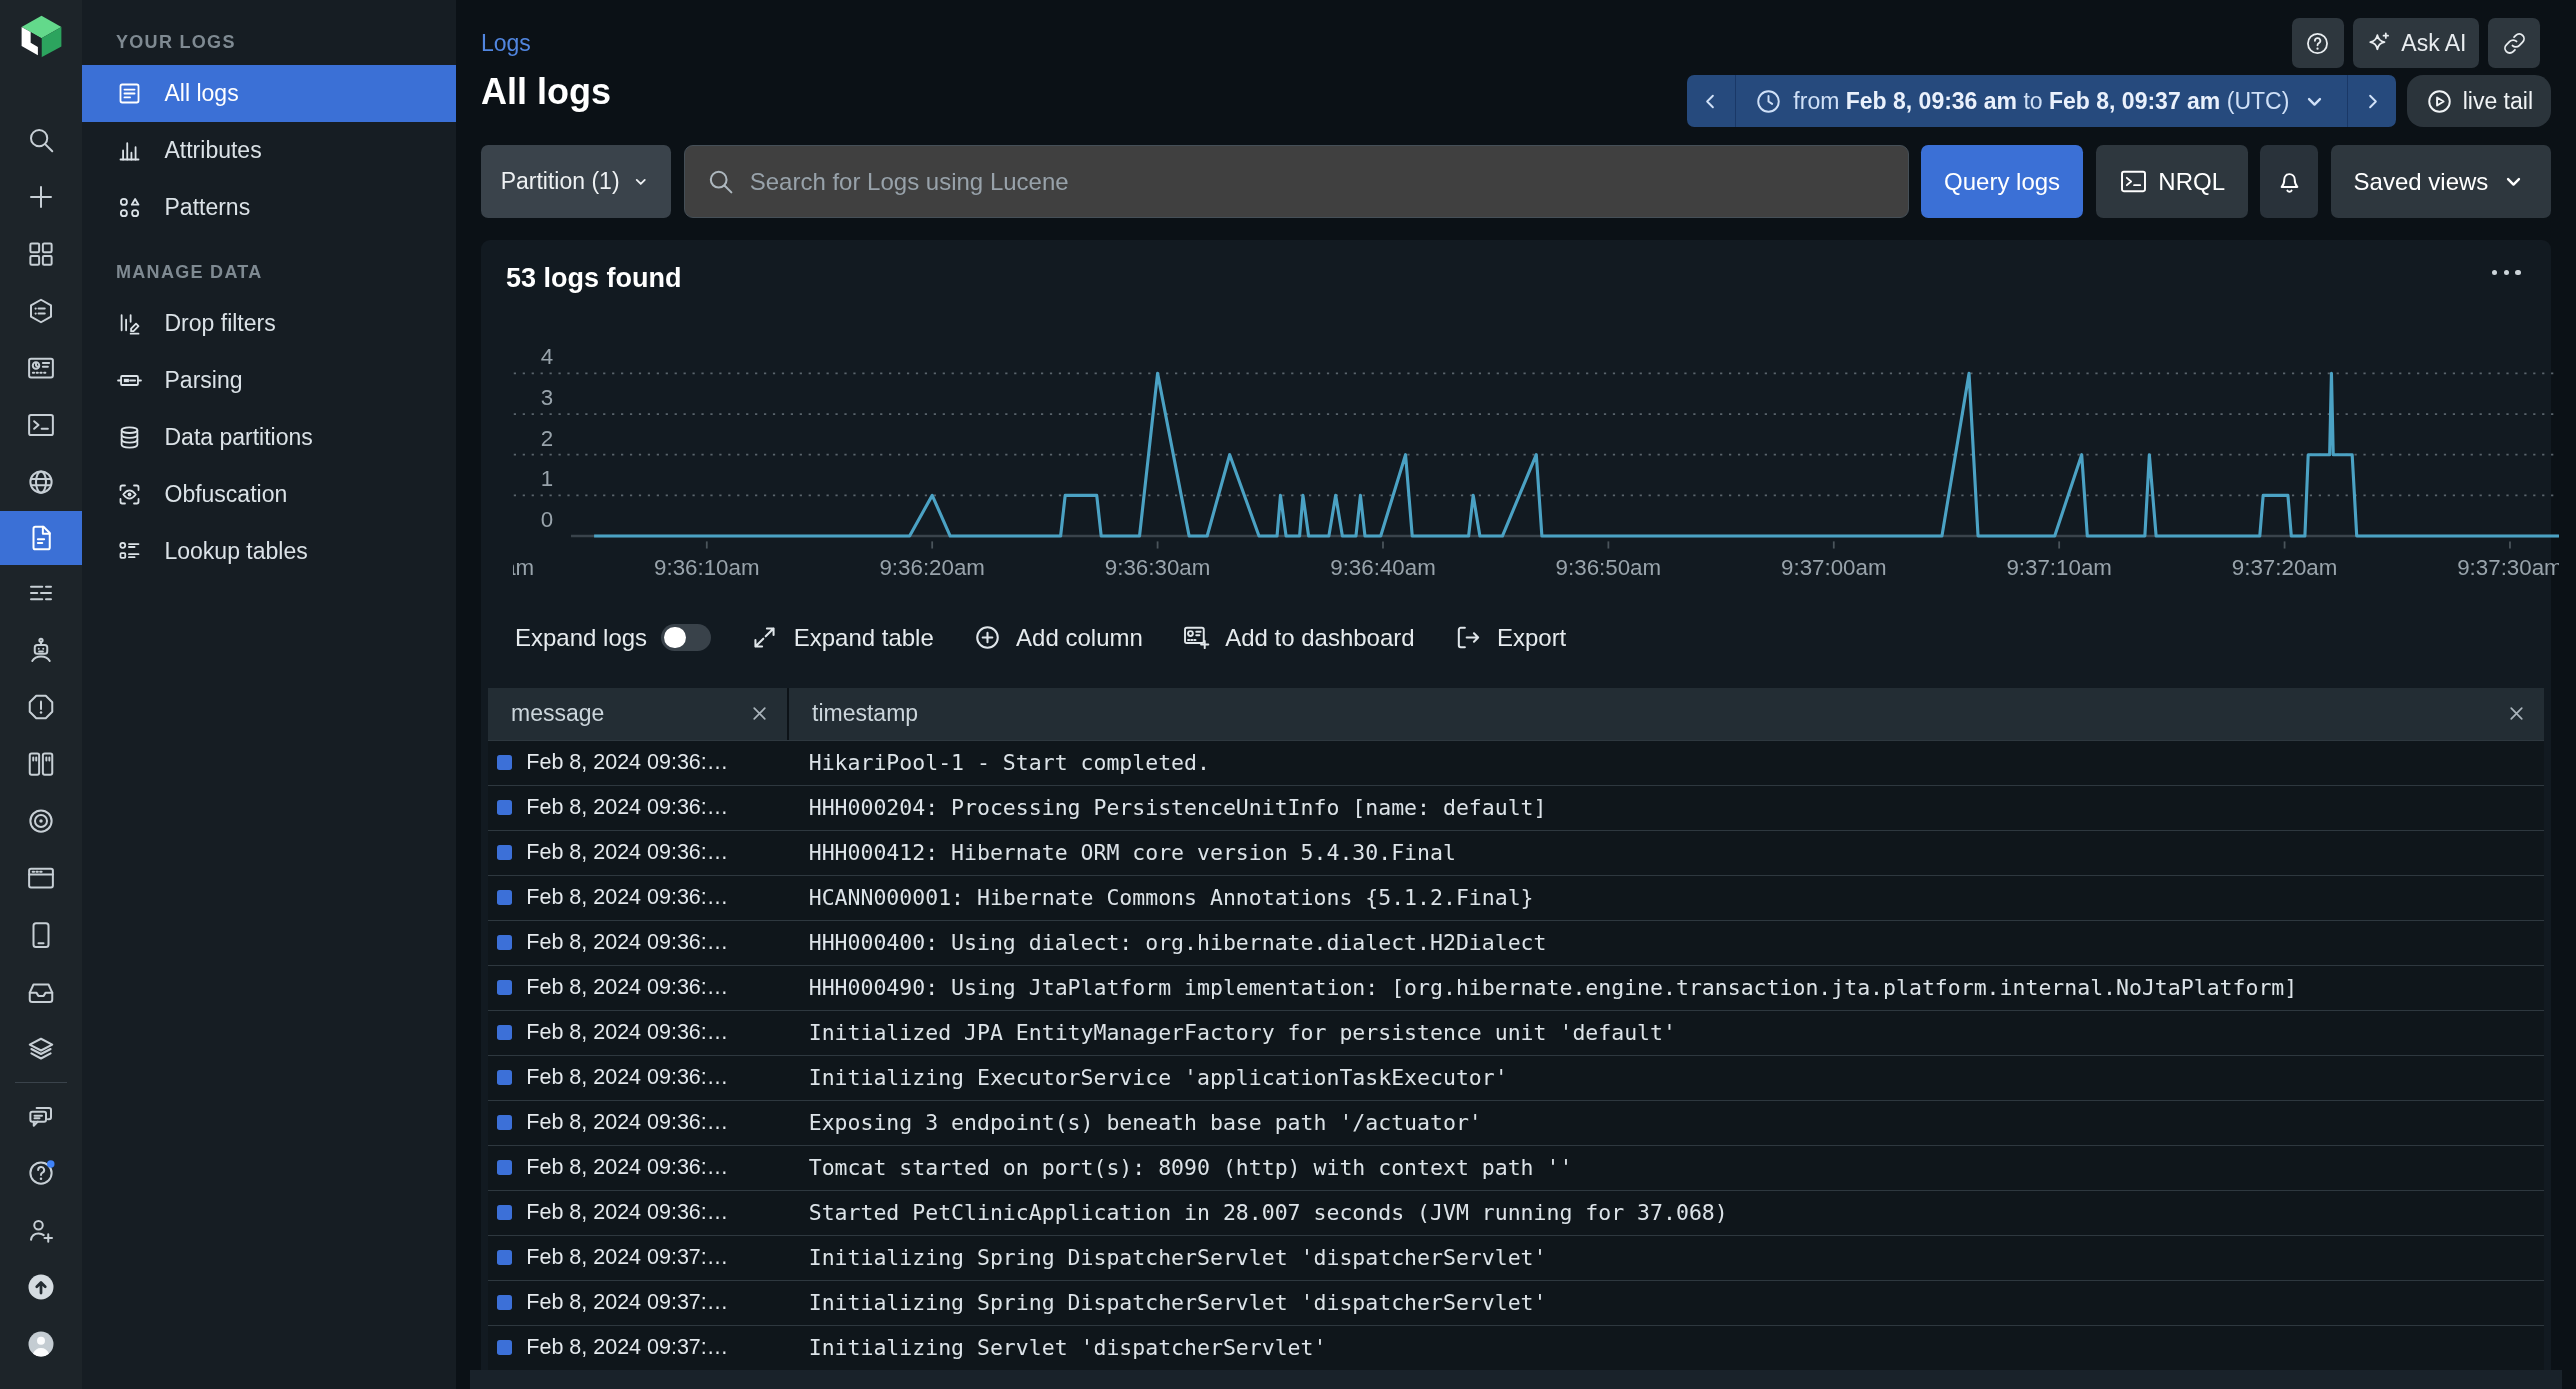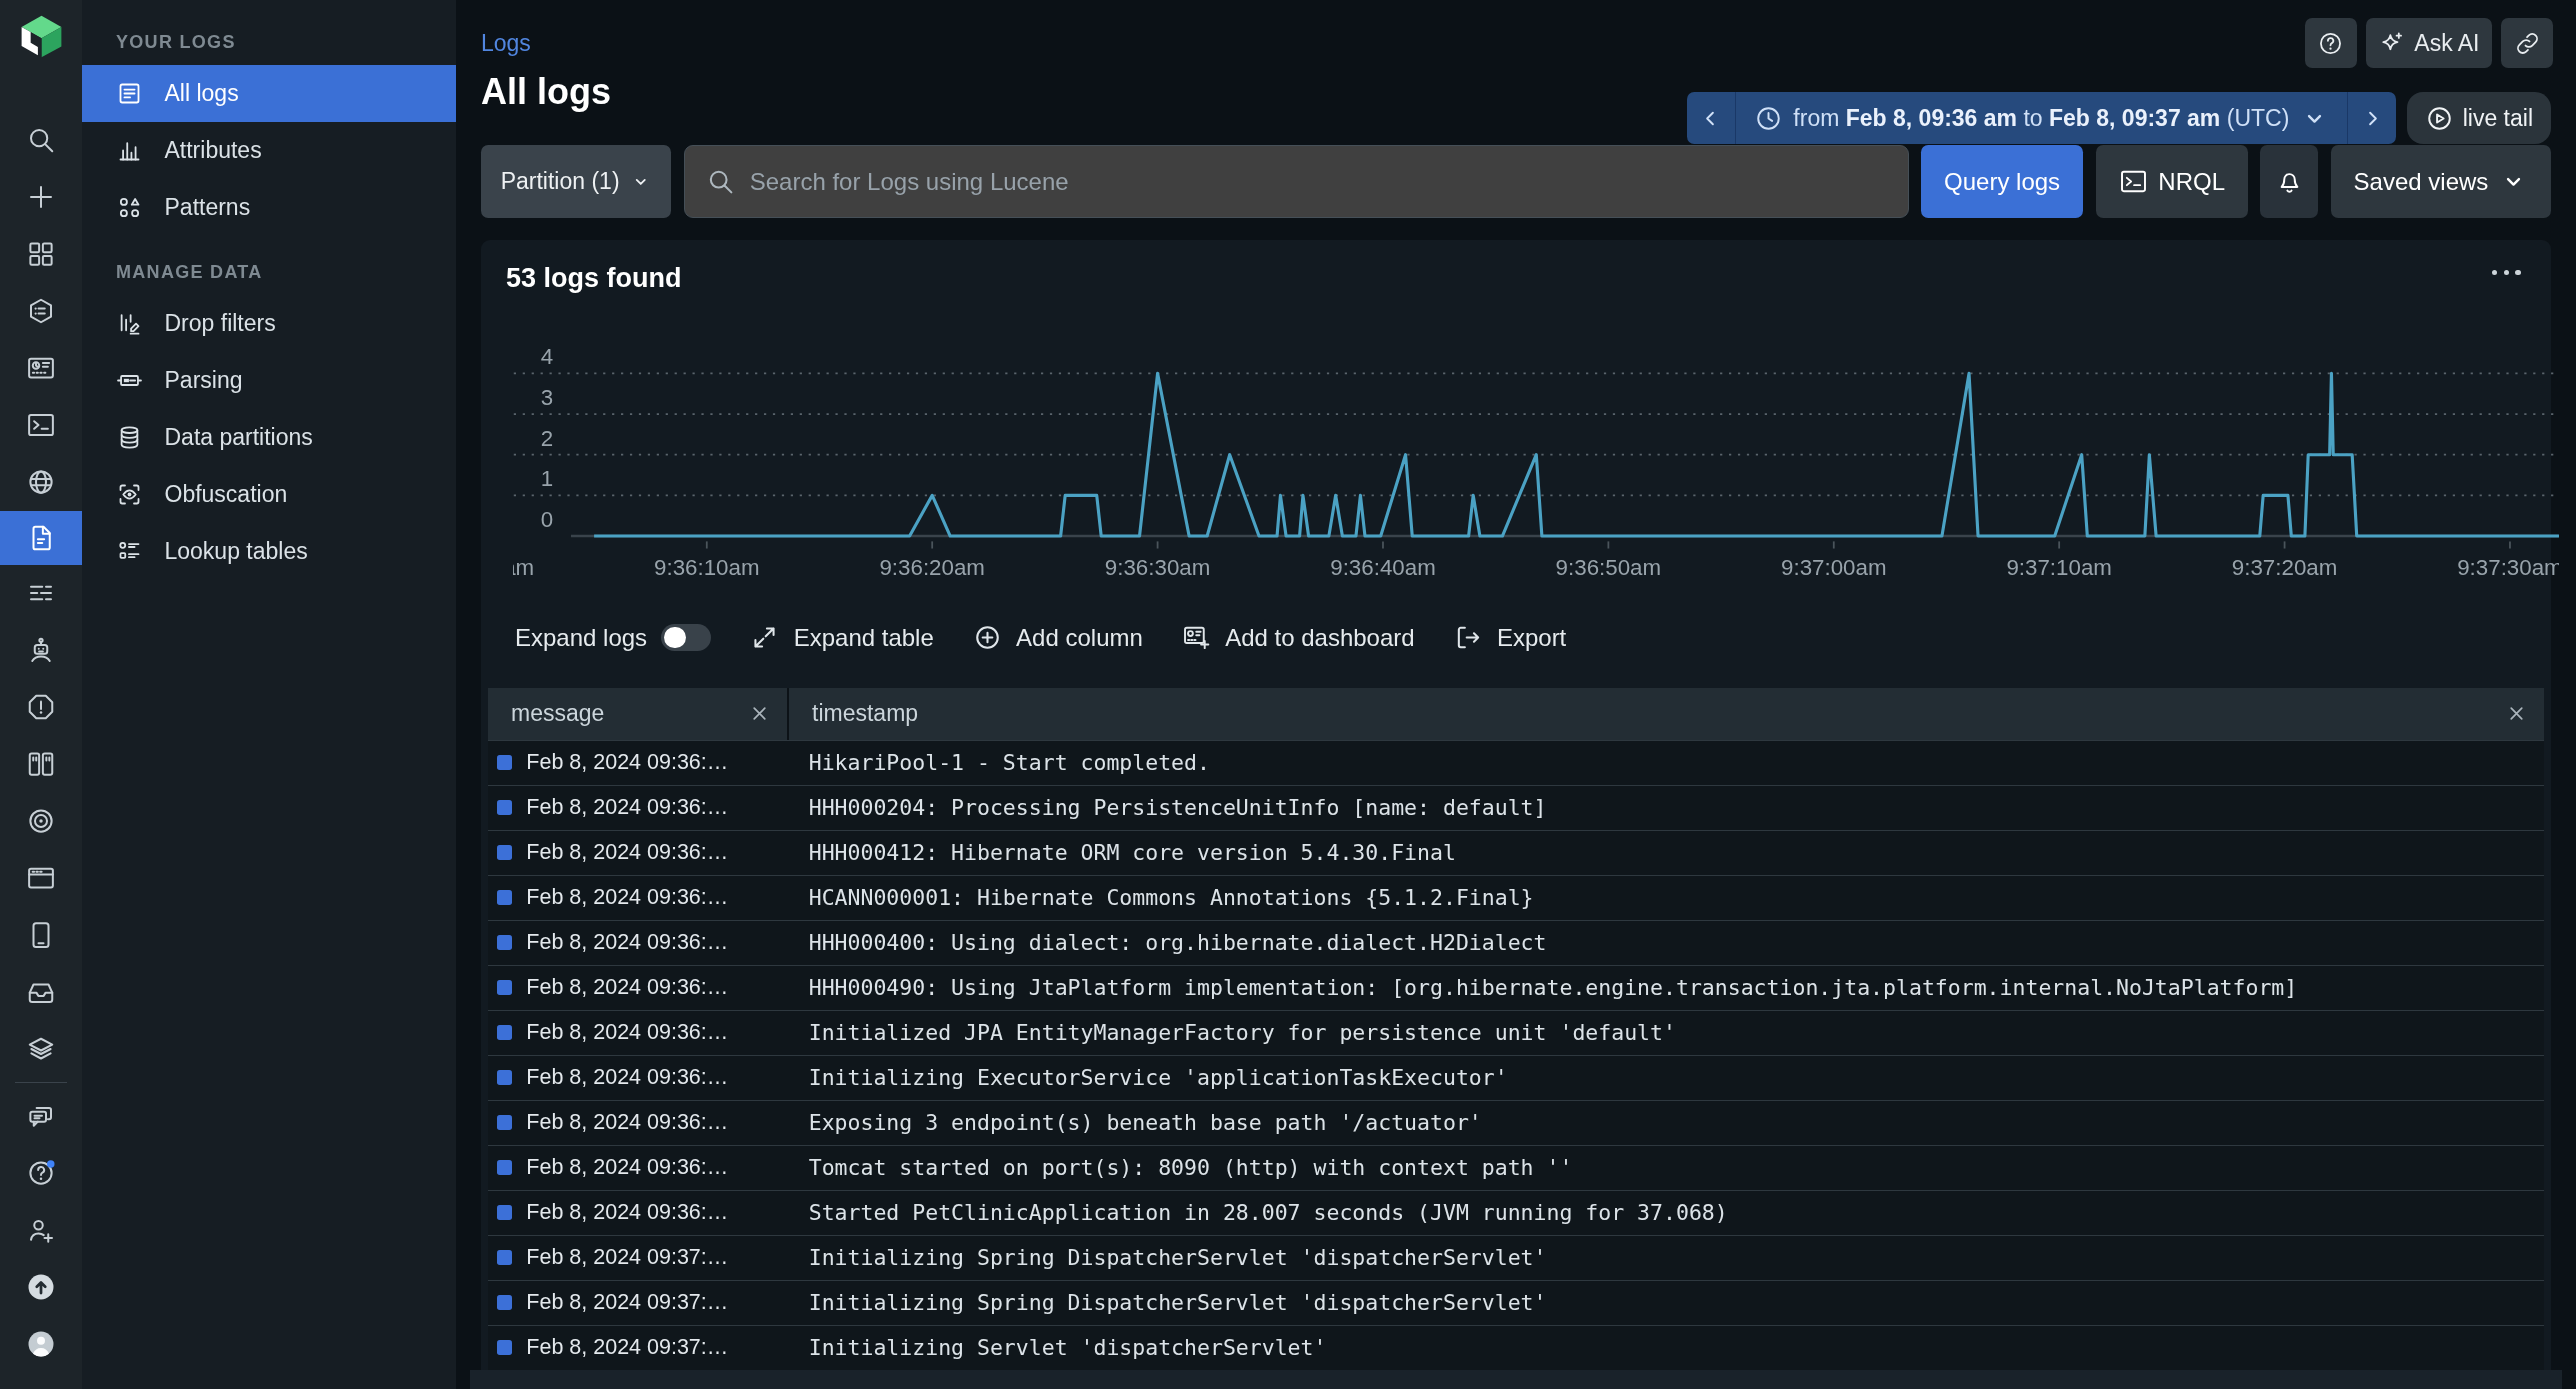--- a/index.html
+++ b/index.html
@@ -22,25 +22,25 @@
   .side-item { height:57px; display:flex; align-items:center; padding-left:34px; gap:21.5px; color:#dbe2e7; font-size:23px; cursor:pointer; }
   .side-item svg { width:27px; height:27px; flex:0 0 auto; }
   .side-item.active { background:#3b70d6; color:#ffffff; }
   .side-gap { height:23px; }
 
   
   #main { position:absolute; left:456px; top:0; right:0; bottom:0; padding:0 25px; }
   .breadcrumb { margin-top:30px; font-size:23px; color:#5186e0; width:max-content; cursor:pointer; }
   .page-title { margin-top:14.3px; font-size:36px; font-weight:bold; color:#fff; }
 
-  .hdr-actions { position:absolute; top:18px; right:23px; display:flex; gap:9px; }
+  .hdr-actions { position:absolute; top:18px; right:36px; display:flex; gap:9px; }
   .sq-btn { height:50px; min-width:50px; background:#2e373e; border-radius:7.2px; display:flex; align-items:center; justify-content:center; gap:9px; color:#e9edf0; font-size:23px; padding:0 12.5px; cursor:pointer; }
   .sq-btn svg { width:27px; height:27px; }
 
-  .time-row { position:absolute; top:92px; right:25px; display:flex; gap:10.7px; }
+  .time-row { position:absolute; top:75px; right:25px; display:flex; gap:10.7px; }
   .picker { display:flex; height:52px; border-radius:7.2px; overflow:hidden; }
   .pick-seg { background:#264a7d; display:flex; align-items:center; justify-content:center; color:#cfe0f7; cursor:pointer; }
   .pick-nav { width:48px; font-size:23px; }
   .pick-main { padding:0 18px; gap:10.7px; font-size:23px; border-left:1.8px solid #1a3867; border-right:1.8px solid #1a3867; }
   .pick-main b { color:#eaf1fc; }
   .pick-main svg { width:29px; height:29px; }
   .live-btn { height:52px; background:#2b343b; border-radius:16px; display:flex; align-items:center; gap:9px; padding:0 18px; font-size:23px; color:#f0f3f5; cursor:pointer; }
   .live-btn svg { width:29px; height:29px; }
 
   

